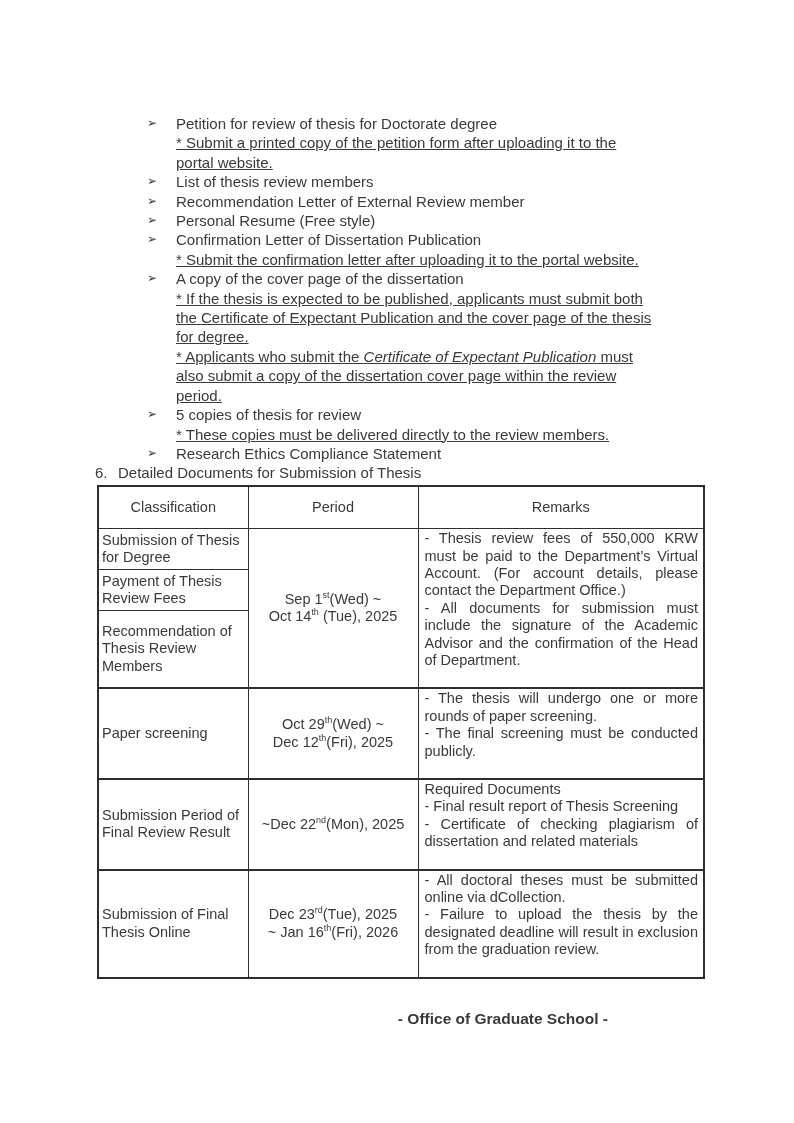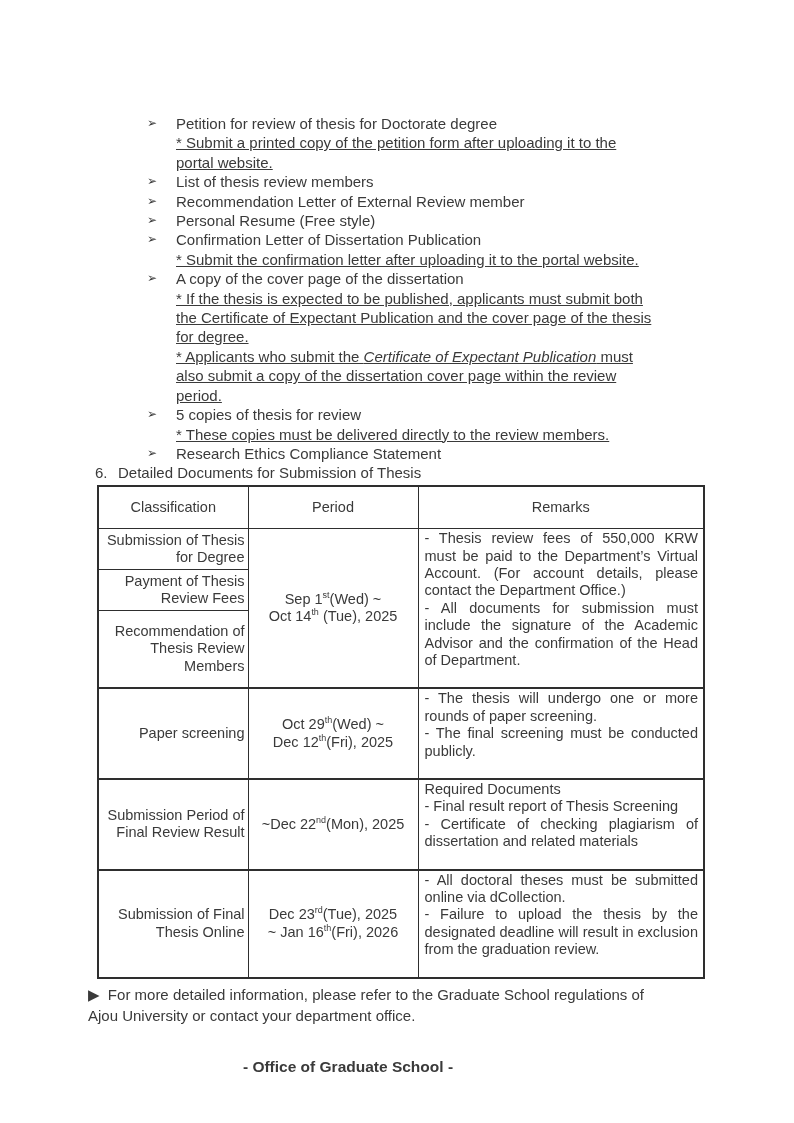--- a/index.html
+++ b/index.html
@@ -27,31 +27,31 @@
   table.schedule{
     border-collapse:collapse;table-layout:fixed;
     margin-left:97px;margin-top:2px;
     width:606px;
     font-size:14.5px;line-height:17.4px;color:#3a3a3a;
     border:2px solid #2e2e2e;
   }
   table.schedule td,table.schedule th{border:1px solid #2e2e2e;overflow:hidden;}
   table.schedule th{font-weight:normal;height:17px;padding:12px 2px;text-align:center;vertical-align:middle;}
   tr.major>td{border-top:2px solid #2e2e2e;}
-  .c-cell{text-align:right;vertical-align:middle;padding:1px 3px;}
+  .c-cell{text-align:left;vertical-align:middle;padding:1px 3px;}
   .p-cell{text-align:center;vertical-align:middle;padding:0 2px;}
   .r-cell{vertical-align:top;padding:1px 5px 18px 6px;}
   .r-para{text-align:justify;}
   sup{font-size:0.62em;line-height:0;vertical-align:super;}
   
   .footer-notes{margin-left:88px;margin-top:5px;width:624px;font-size:15px;line-height:21.5px;}
   .footer-note{white-space:pre-wrap;}
   .signature{
     margin-left:88px;margin-top:30px;width:520px;
-    text-align:center;font-weight:bold;font-size:15.5px;line-height:20px;
+    text-align:right;font-weight:bold;font-size:15.5px;line-height:20px;
   }
 </style>
 </head>
 <body>
 
 <div class="page">
 
   <div class="req-list">
 
     <div>
@@ -190,19 +190,17 @@
         </td>
         <td class="r-cell">
           <div class="r-para">- All doctoral theses must be submitted online via dCollection.</div>
           <div class="r-para">- Failure to upload the thesis by the designated deadline will result in exclusion from the graduation review.</div>
         </td>
       </tr>
     </tbody>
   </table>
 
   <div class="footer-notes">
-    <div class="footer-note">▶  For more detailed information, please refer to the Graduate School regulations of
-Ajou University or contact your department office.</div>
   </div>
 
   <div class="signature">- Office of Graduate School -</div>
 
 </div>
 
 </body></html>

